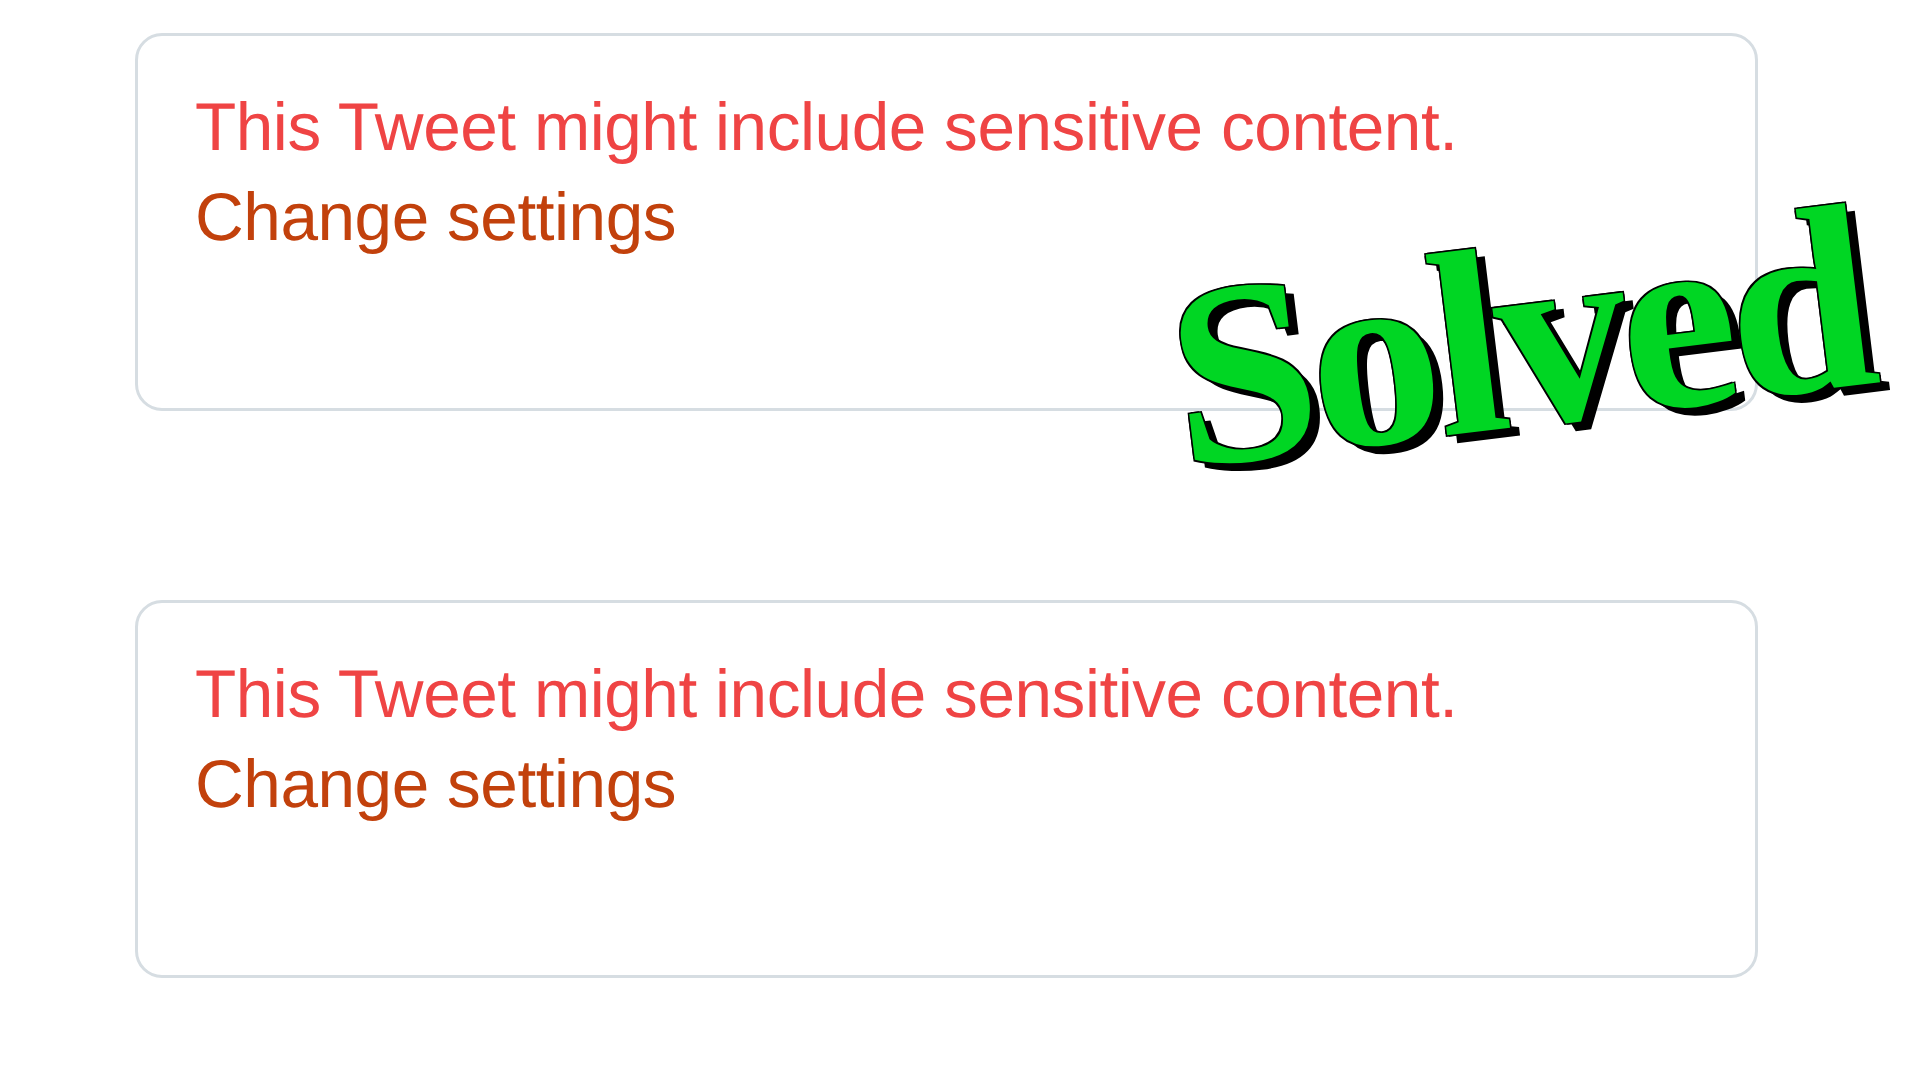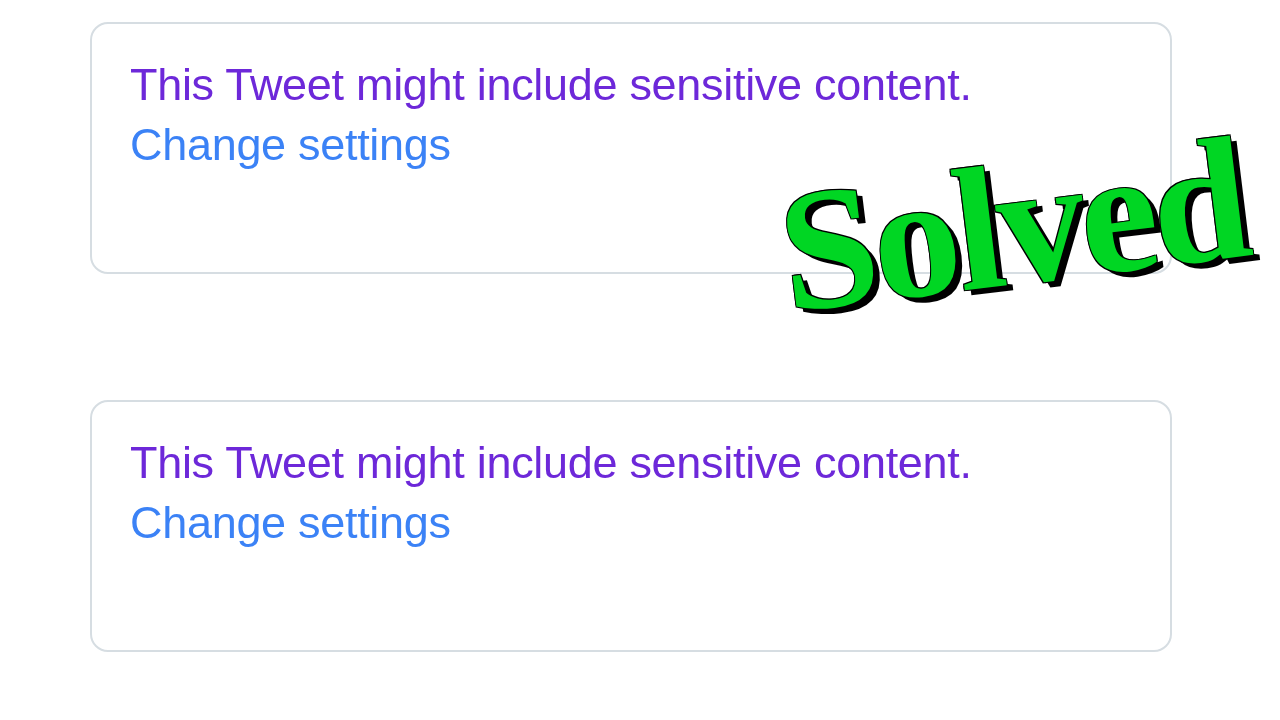--- a/index.html
+++ b/index.html
@@ -33,29 +33,29 @@
     }
     
     .card-bottom {
       left: 90px;
       top: 400px;
       width: 1082px;
       height: 252px;
     }
     
     .warning-text {
-      color: #6d28d9;
+      color: #ef4444;
       font-size: 45px;
       line-height: 1.28;
       font-weight: 400;
       letter-spacing: -0.3px;
     }
     
     .change-settings-link {
-      color: #3b82f6;
+      color: #c2410c;
       font-size: 45px;
       line-height: 1.28;
       font-weight: 400;
       letter-spacing: -0.3px;
       cursor: pointer;
       display: inline-block;
       margin-top: 2px;
     }
     
     .solved-overlay {

